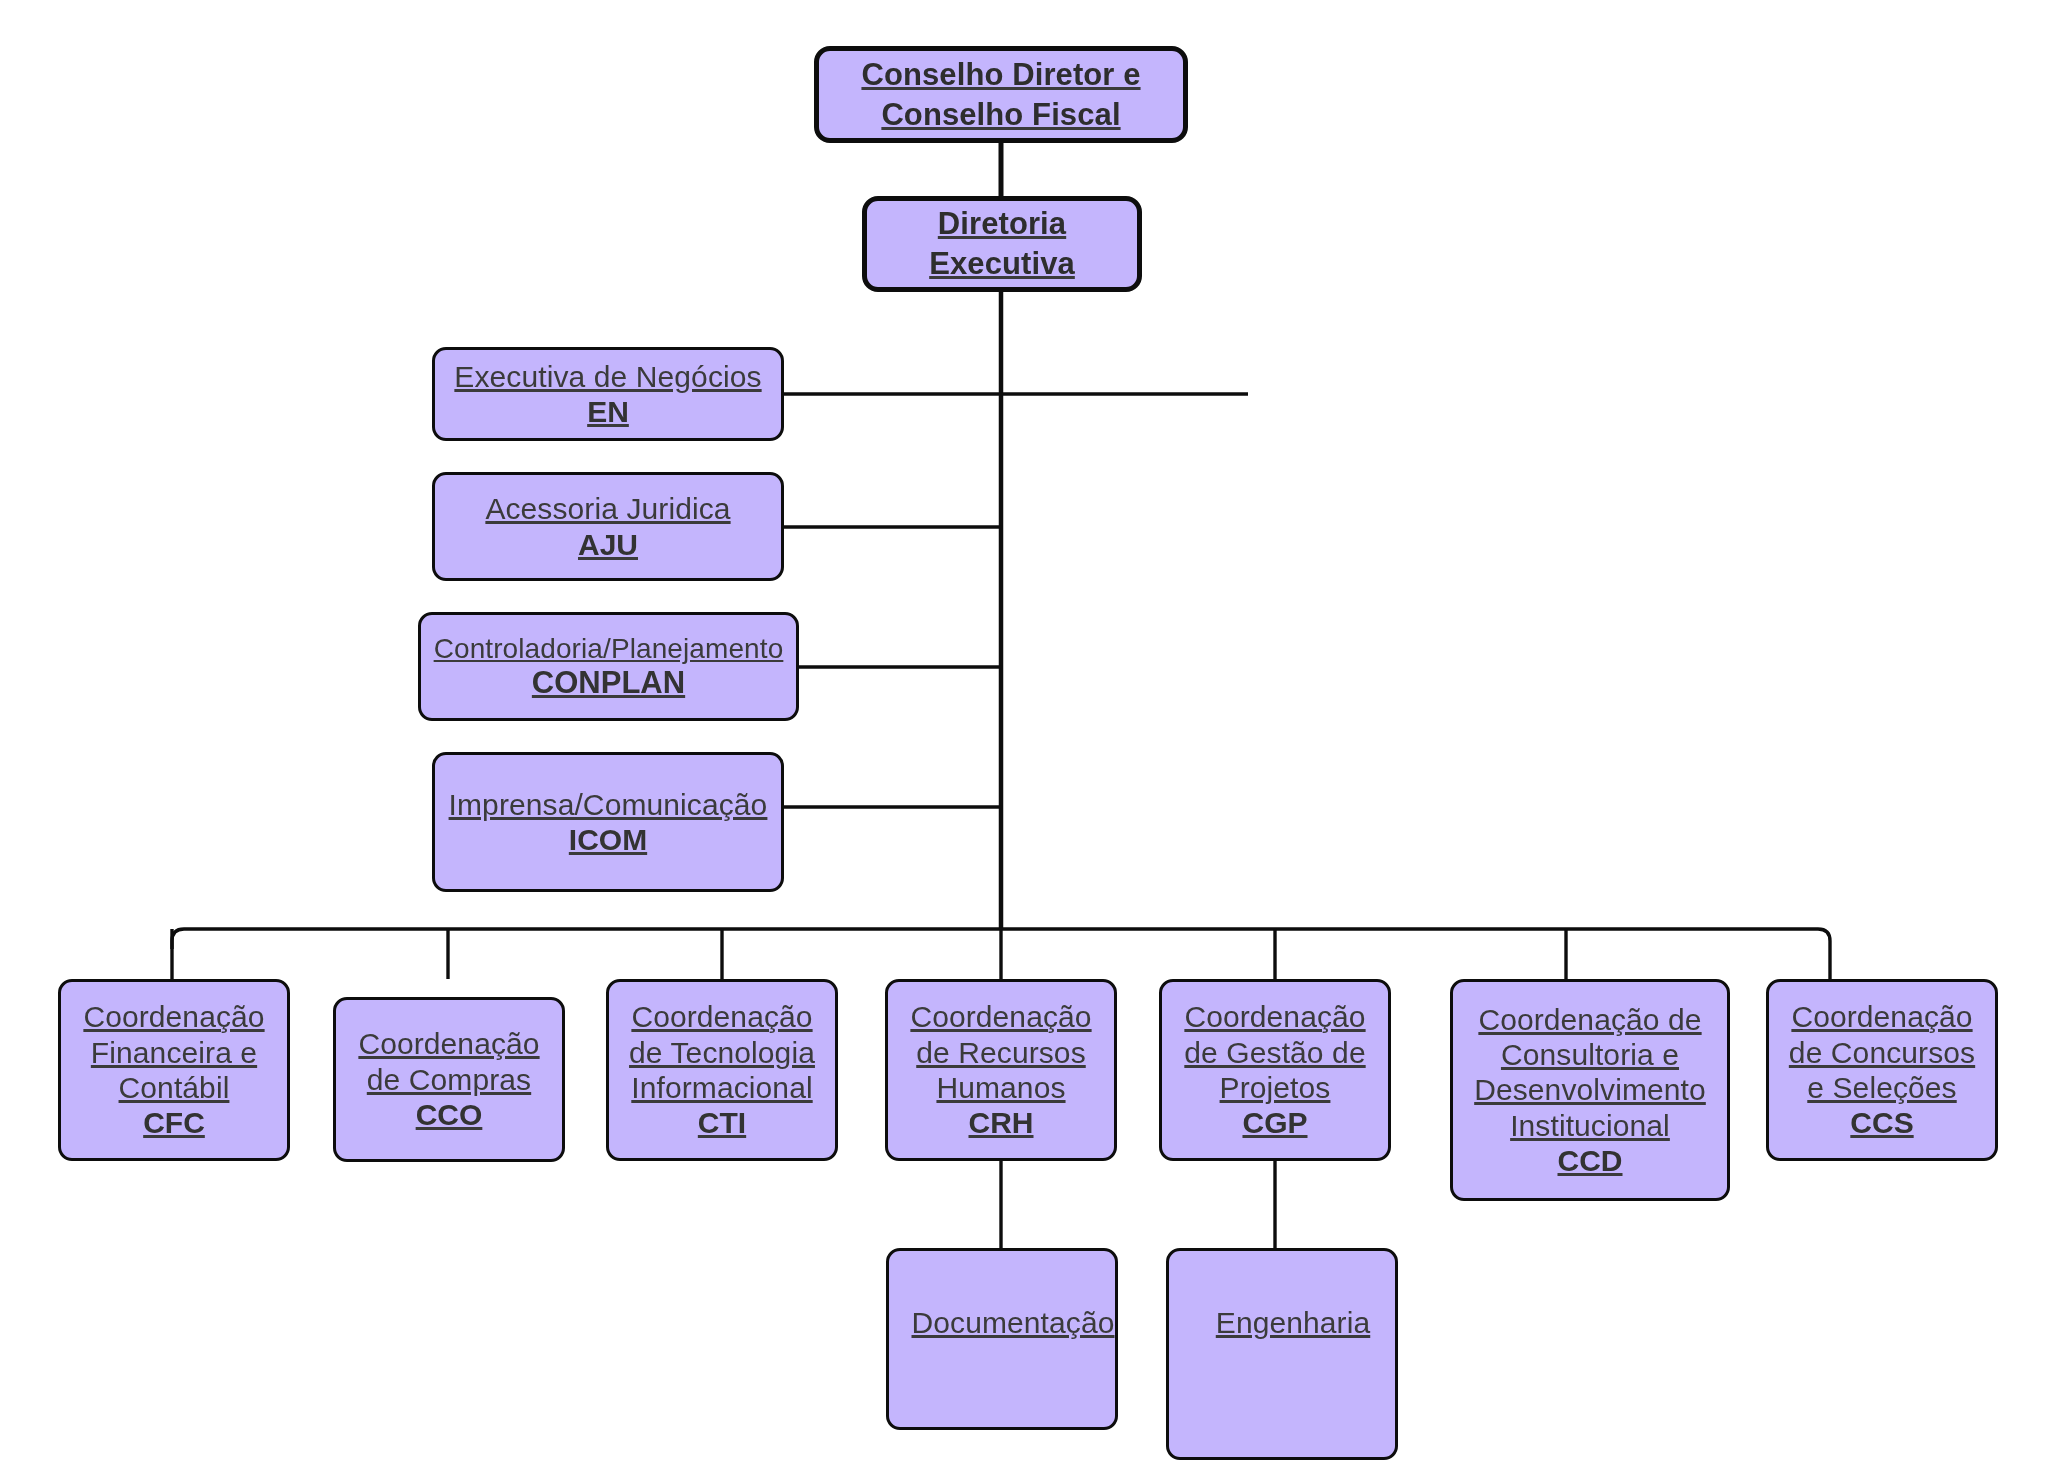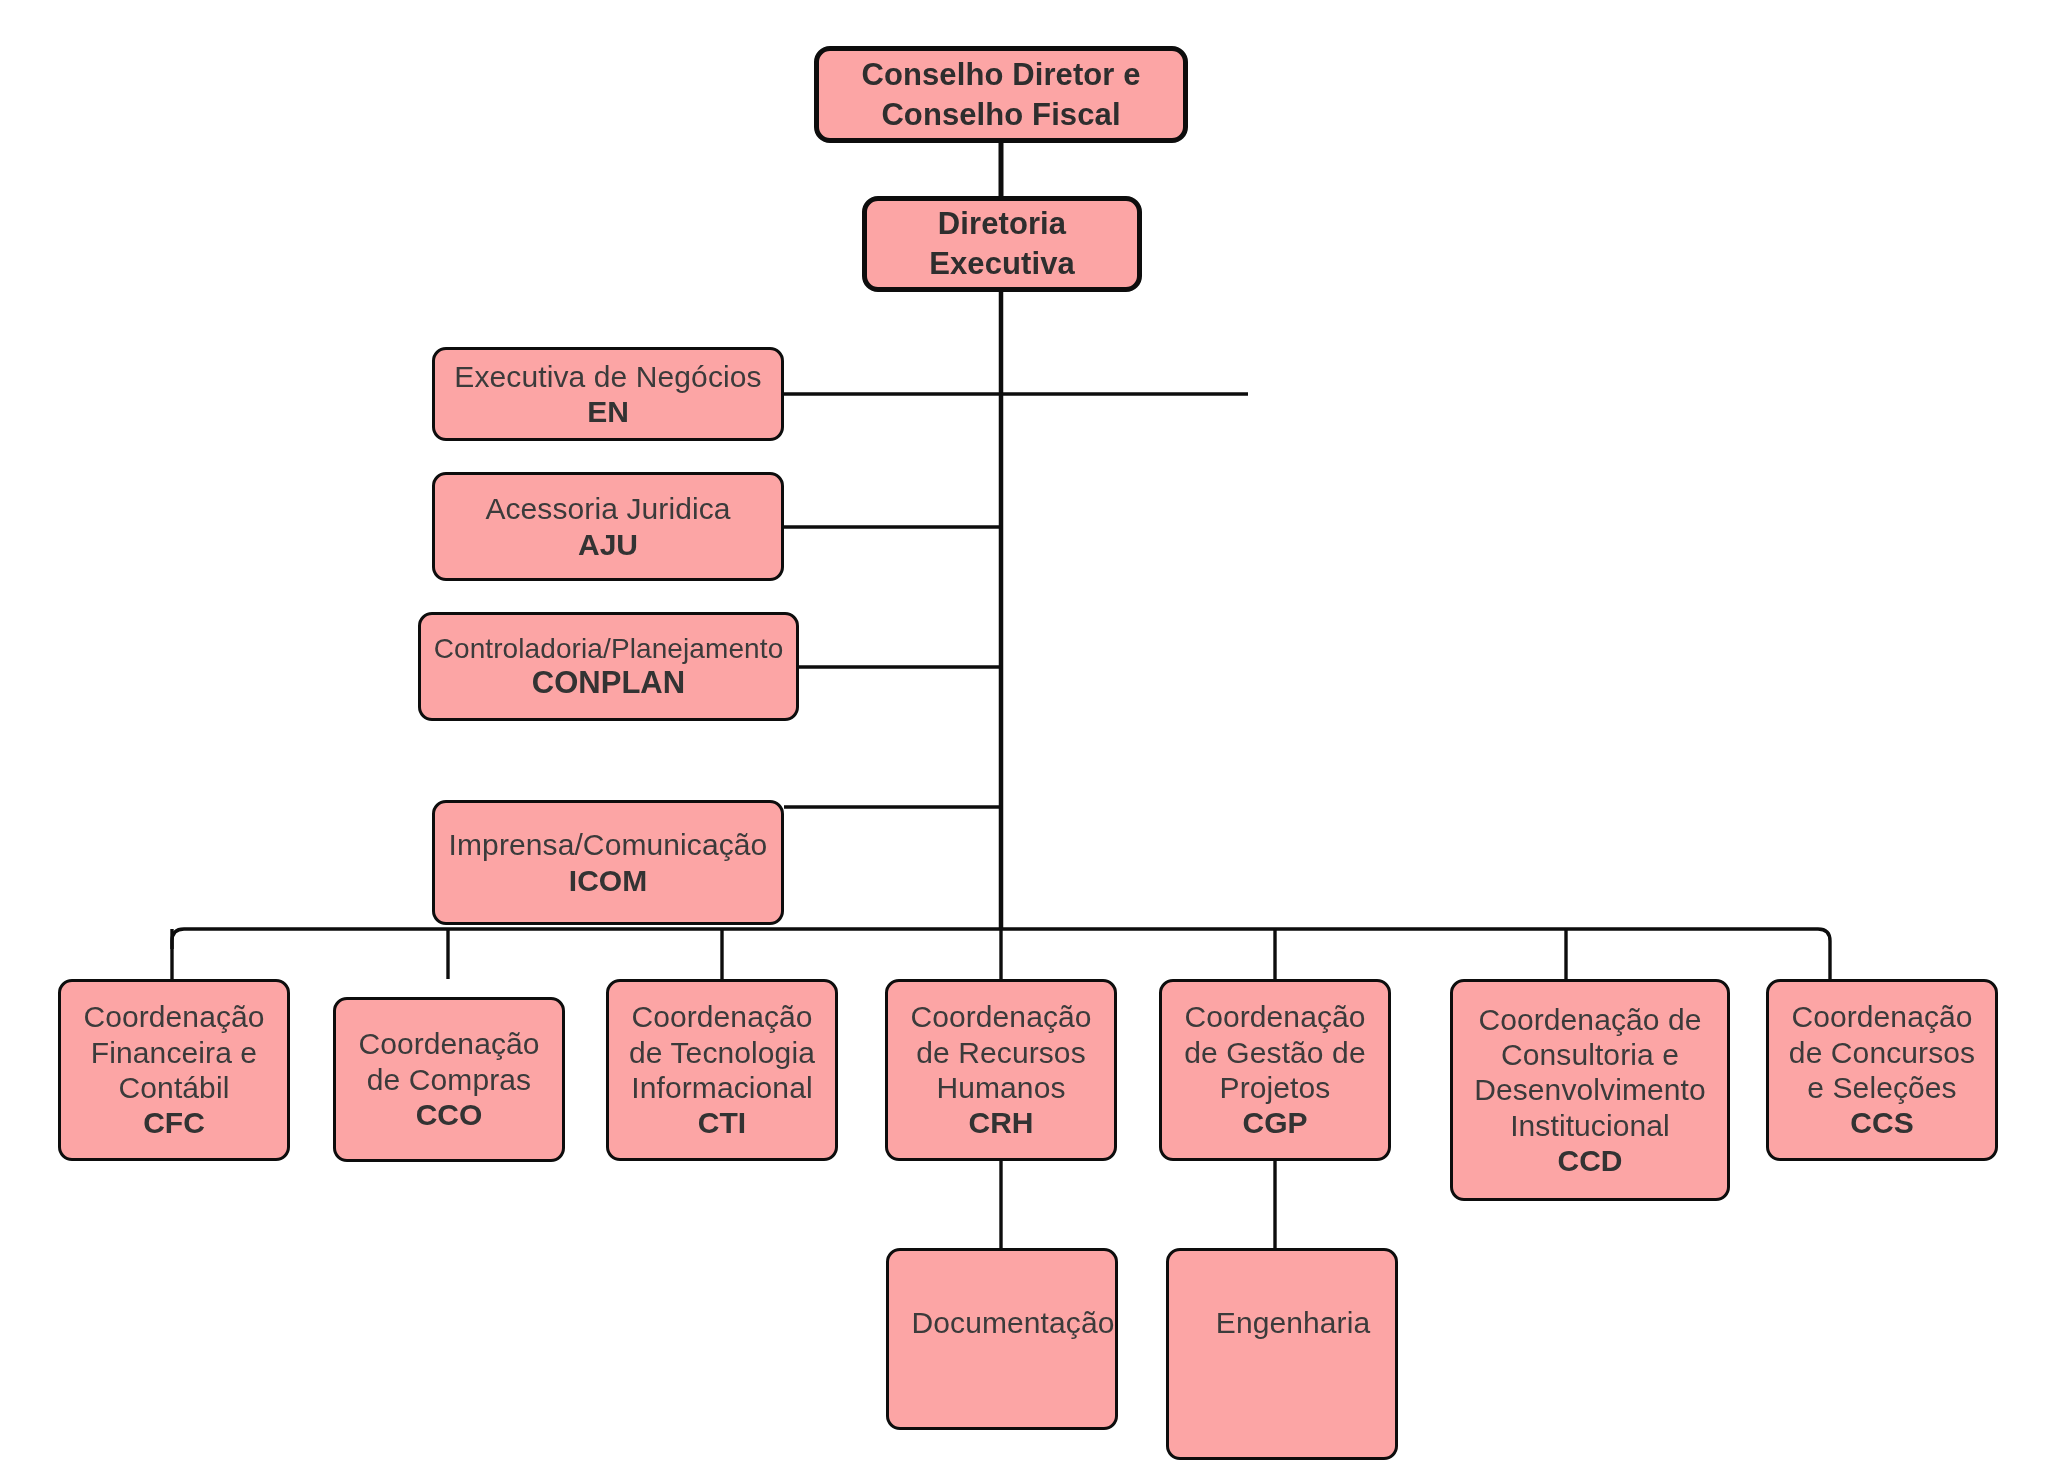--- a/index.html
+++ b/index.html
@@ -19,30 +19,31 @@
     position: absolute;
     left: 0;
     top: 0;
     width: 2048px;
     height: 1481px;
     pointer-events: none;
   }
   .node {
     position: absolute;
     box-sizing: border-box;
-    background: #fca5a5;
+    background: #c4b5fd;
     border: 3px solid #0d0d0d;
     border-radius: 14px;
     display: flex;
     flex-direction: column;
     align-items: center;
     justify-content: center;
     text-align: center;
     color: #3b3b3b;
     z-index: 2;
+    text-decoration: underline;
   }
   .node.thick {
     border-width: 5px;
     border-radius: 16px;
   }
   .node .ttl {
     font-size: 30px;
     line-height: 1.18;
     letter-spacing: 0.1px;
     white-space: pre-line;
@@ -121,21 +122,21 @@
   <div class="node" style="left:432px; top:472px; width:352px; height:109px;">
     <div class="ttl">Acessoria Juridica</div>
     <div class="code">AJU</div>
   </div>
 
   <div class="node small" style="left:418px; top:612px; width:381px; height:109px;">
     <div class="ttl">Controladoria/Planejamento</div>
     <div class="code">CONPLAN</div>
   </div>
 
-  <div class="node" style="left:432px; top:752px; width:352px; height:125px;margin-top:48px;">
+  <div class="node" style="left:432px; top:752px; width:352px; height:140px;">
     <div class="ttl">Imprensa/Comunicação</div>
     <div class="code">ICOM</div>
   </div>
 
   <div class="node" style="left:58px; top:979px; width:232px; height:182px;">
     <div class="ttl">Coordenação
 Financeira e
 Contábil</div>
     <div class="code">CFC</div>
   </div>

